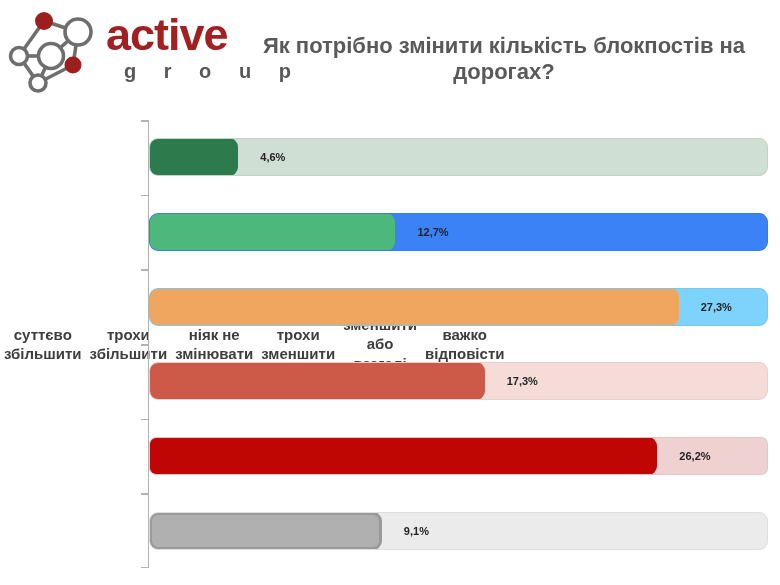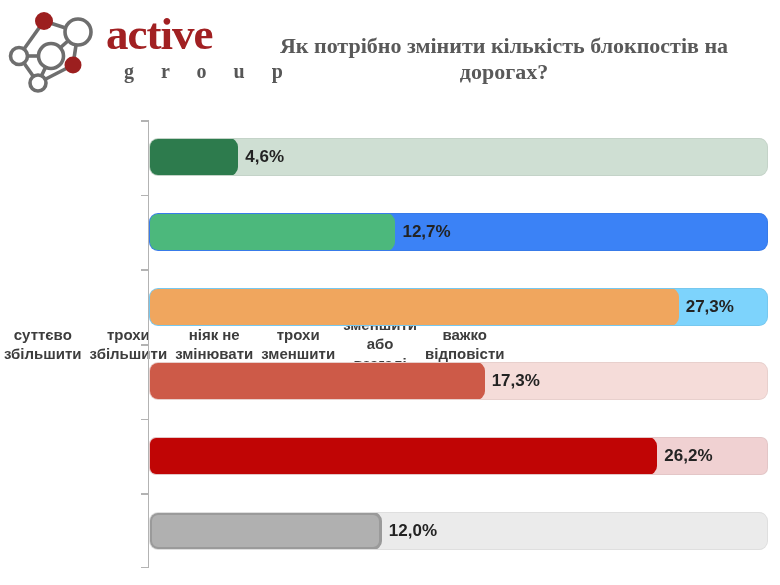--- a/index.html
+++ b/index.html
@@ -5,21 +5,21 @@
   * { margin: 0; padding: 0; box-sizing: border-box; }
   html, body { background: #ffffff; }
   body {
     width: 780px; height: 585px;
     font-family: "Liberation Sans", sans-serif;
     position: relative; overflow: hidden;
   }
   .page { position: absolute; inset: 0; background: #fff; }
 
   
-  .header { position: absolute; top: 0; left: 0; right: 0; height: 105px; font-family: Liberation Serif, serif; }
+  .header { position: absolute; top: 0; left: 0; right: 0; height: 105px; }
   .logo { position: absolute; top: 4px; left: 4px; display: flex; align-items: flex-start; }
   .logo-mark { width: 96px; height: 94px; flex: 0 0 auto; }
   .logo-text { margin-left: 6px; margin-top: 8px; }
   .logo-brand {
     font-size: 45px; font-weight: 800; color: #a12022;
     line-height: 1.0; letter-spacing: -1px;
   }
   .logo-sub {
     font-size: 20px; font-weight: 700; color: #575757;
     letter-spacing: 11px; margin-top: 3px; margin-left: 18px;
@@ -57,21 +57,21 @@
   .track {
     width: 100%; height: 38px; border-radius: 9px;
     border: 1px solid rgba(0,0,0,0.05);
     display: flex; align-items: center; overflow: hidden;
   }
   .bar {
     height: 38px; border-radius: 9px; flex: 0 0 auto;
     margin: -1px 0 -1px -1px;
   }
   .value-label {
-    margin-left: 7px; font-size: 17px; font-weight: 700; color: #232323;
+    margin-left: 22px; font-size: 11px; font-weight: 700; color: #232323;
     white-space: nowrap;
   }
 </style>
 </head>
 <body>
 
 <div class="page">
 
   <div class="header">
     <div class="logo">
@@ -149,19 +149,19 @@
       </div>
       <div class="bar-row">
         <div class="track" style="background: rgb(240, 209, 210); border-radius: 7px;">
           <div class="bar" style="background: rgb(192, 5, 5); width: 82.39%;"></div>
           <span class="value-label">26,2%</span>
         </div>
       </div>
       <div class="bar-row">
         <div class="track" style="background: rgb(235, 235, 235);">
           <div class="bar" style="background: rgb(176, 176, 176); width: 37.74%; border: 3px solid rgb(154, 154, 154);"></div>
-          <span class="value-label">12,0%</span>
+          <span class="value-label">9,1%</span>
         </div>
       </div>
     </div>
   </div>
 
 </div>
 
 </body></html>

